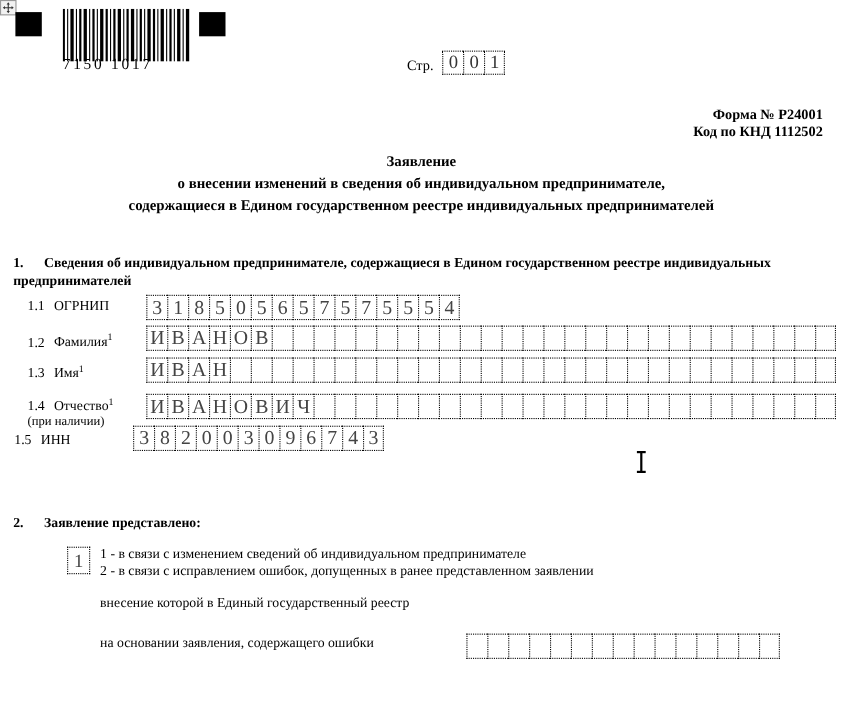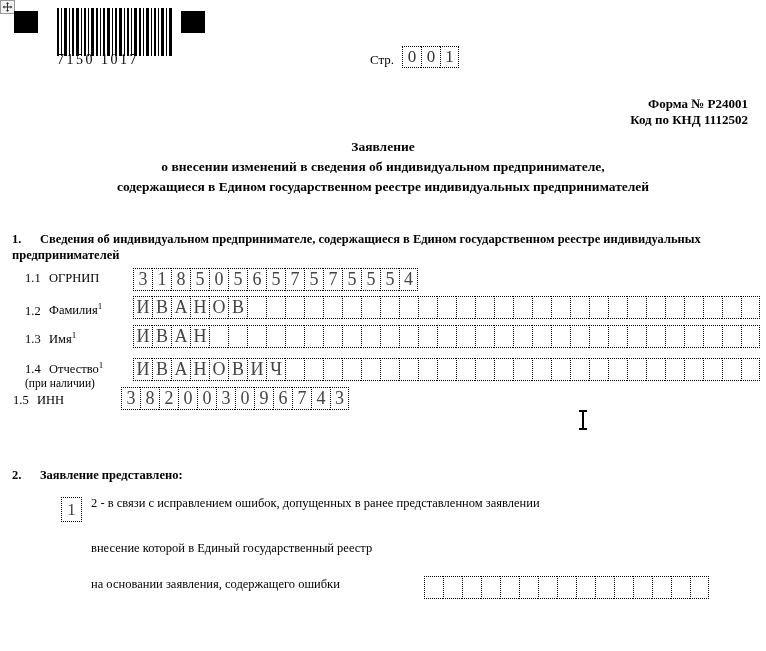--- a/index.html
+++ b/index.html
@@ -440,20 +440,21 @@
   </svg>
 </div>
 
 <div class="sec2-head">
   <span class="sec2-num">2.</span><span>Заявление представлено:</span>
 </div>
 
 <div class="choice-box">1</div>
 
 <div class="choice-lines">
+  <div>1 - в связи с изменением сведений об индивидуальном предпринимателе</div>
   <div>2 - в связи с исправлением ошибок, допущенных в ранее представленном заявлении</div>
 </div>
 
 <div class="note-block">
   <div>внесение которой в Единый государственный реестр</div>
 </div>
 
 <div class="note-block2">
   <div>на основании заявления, содержащего ошибки</div>
 </div>

